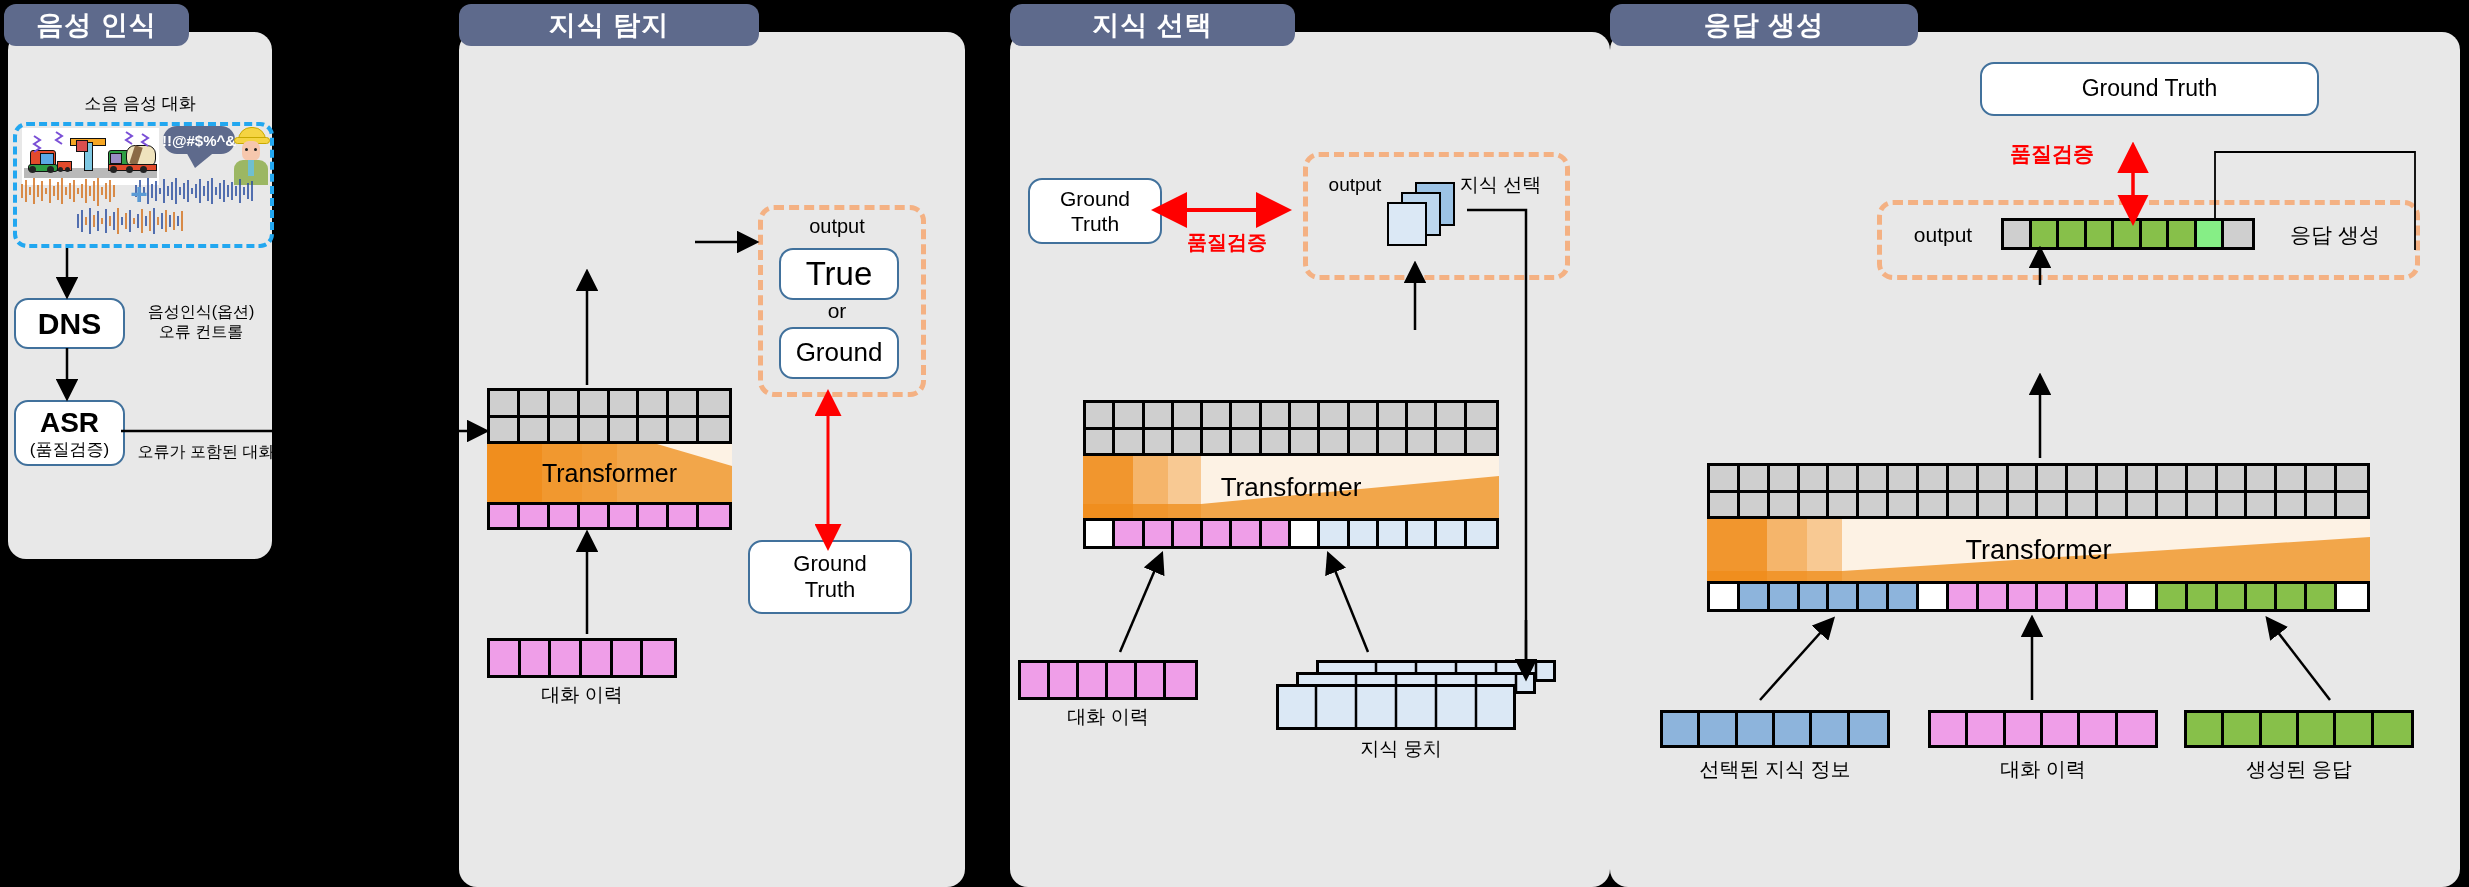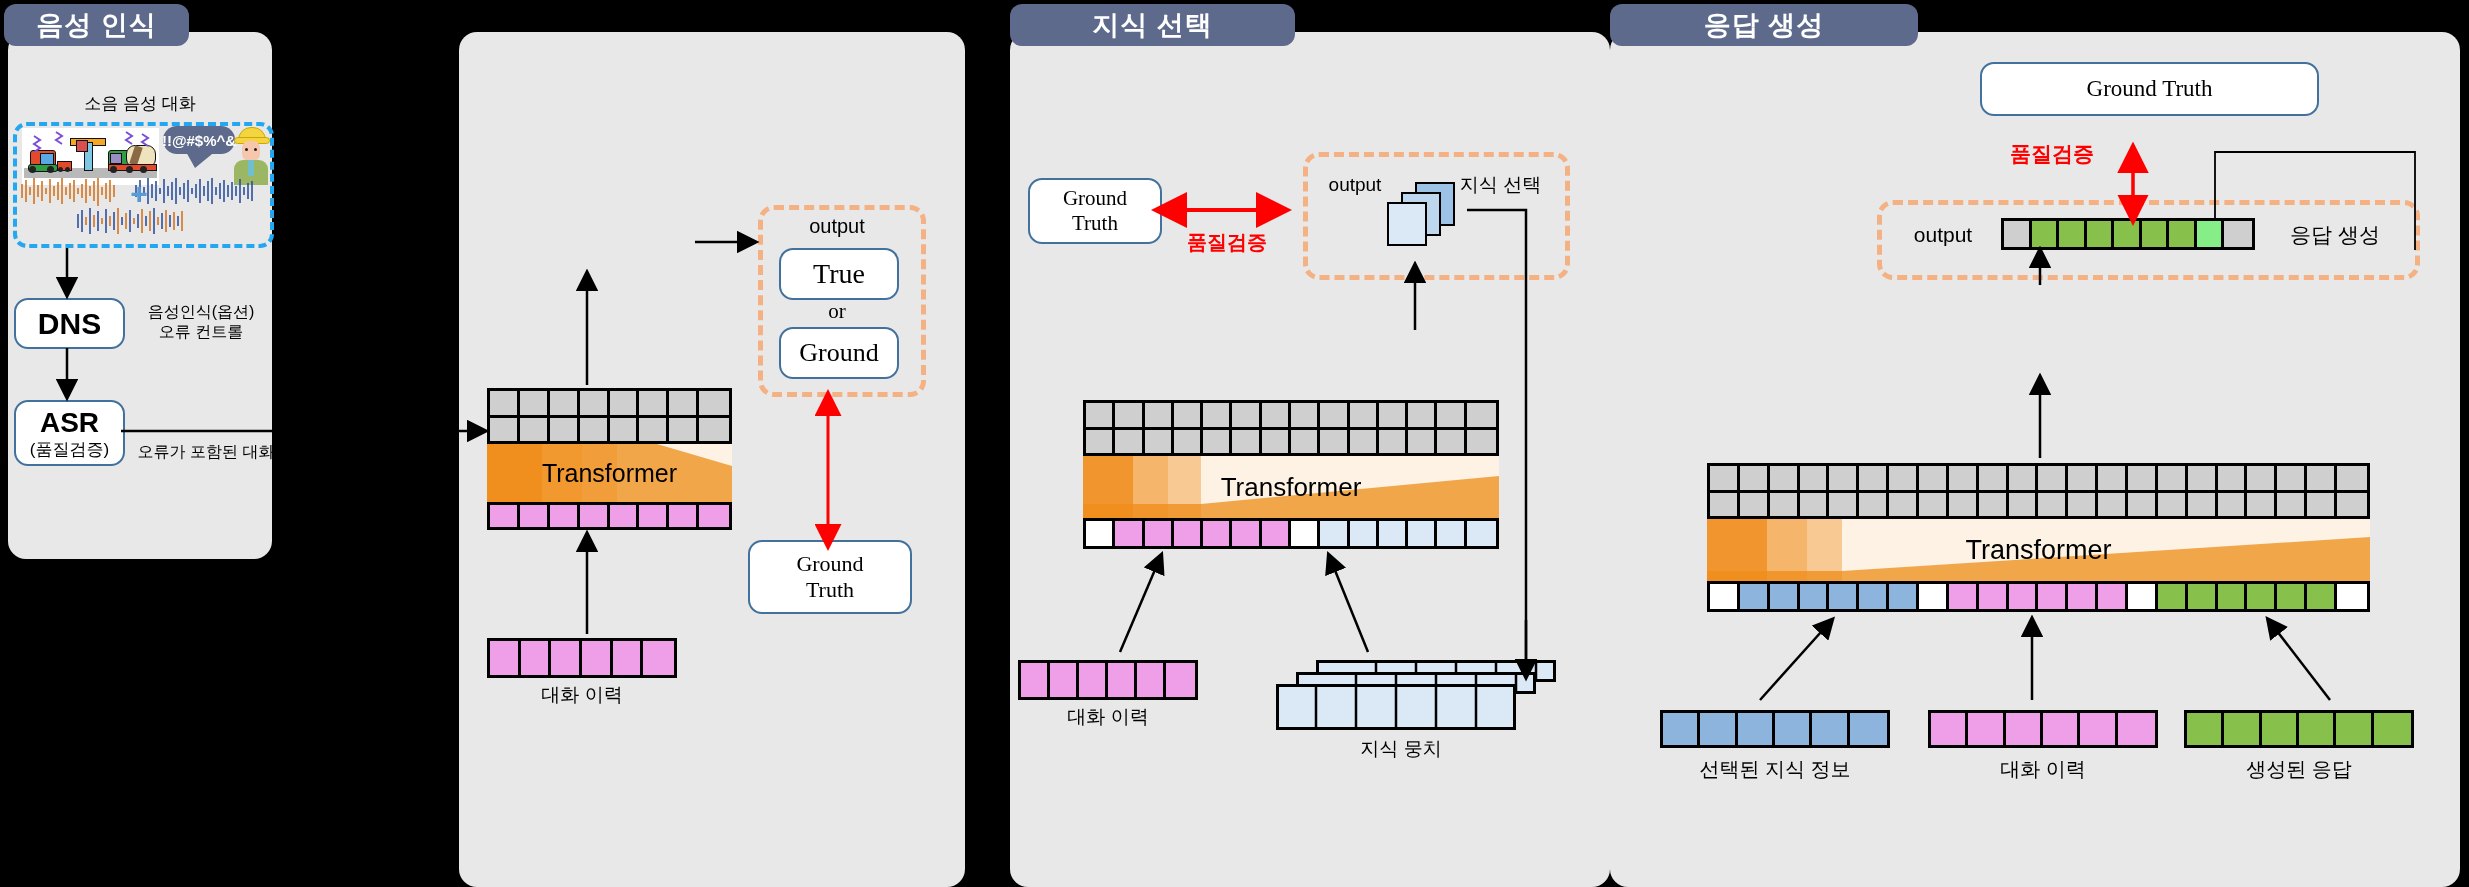--- a/index.html
+++ b/index.html
@@ -9,21 +9,21 @@
   
   .panel{position:absolute;background:#e8e8e8;border-radius:18px;}
   .panel-title{position:absolute;background:#5e6a8c;color:#fff;border-radius:12px;
       display:flex;align-items:center;justify-content:center;
       font-size:27px;font-weight:bold;letter-spacing:1px;}
 
   
   .abs{position:absolute;}
   .ctext{position:absolute;display:flex;align-items:center;justify-content:center;
       text-align:center;line-height:1.25;color:#000;}
-  .mono{font-family:Liberation Serif, serif;}
+  .mono{font-family:Liberation Sans, sans-serif;}
 
   .rbox{position:absolute;background:#fff;border:2.5px solid #41719c;border-radius:14px;
       display:flex;align-items:center;justify-content:center;text-align:center;
       line-height:1.2;color:#000;}
 
   .dashbox{position:absolute;border:5px dashed #f4b183;border-radius:16px;}
   .bluedash{position:absolute;border:4px dashed #22a7f0;border-radius:14px;}
 
   .pill{position:absolute;background:#9cc3e5;border:2.5px solid #41719c;border-radius:40px;
       display:flex;align-items:center;justify-content:center;color:#fff;}
@@ -216,25 +216,26 @@
   </div>
 
   <div class="rbox" style="left:14px;top:400px;width:107px;height:62px;flex-direction:column;">
     <span style="font-size:28px;font-weight:bold;">ASR</span>
     <span style="font-size:17px;">(품질검증)</span>
   </div>
 
   <div class="ctext" style="left:126px;top:440px;width:160px;height:24px;font-size:16px;">오류가 포함된 대화</div>
 
   <div class="panel" style="left:459px;top:32px;width:506px;height:855px;"></div>
+  <div class="panel-title" style="left:459px;top:4px;width:300px;height:42px;">지식 탐지</div>
 
 
   <div class="dashbox" style="left:758px;top:205px;width:158px;height:182px;"></div>
   <div class="ctext" style="left:758px;top:213px;width:158px;height:26px;font-size:20px;">output</div>
-  <div class="rbox mono" style="left:779px;top:248px;width:116px;height:48px;font-size:28px;">True</div>
+  <div class="rbox mono" style="left:779px;top:248px;width:116px;height:48px;font-size:33px;">True</div>
   <div class="ctext mono" style="left:779px;top:296px;width:116px;height:30px;font-size:21px;">or</div>
   <div class="rbox mono" style="left:779px;top:327px;width:116px;height:48px;font-size:26px;">Ground</div>
 
   <div class="rbox mono" style="left:748px;top:540px;width:160px;height:70px;font-size:22px;flex-direction:column;">
     <span>Ground</span>
     <span>Truth</span>
   </div>
 
   <div class="gridbox" style="left:487px;top:388px;width:245px;height:56px;">
       <div class="gridrow">

